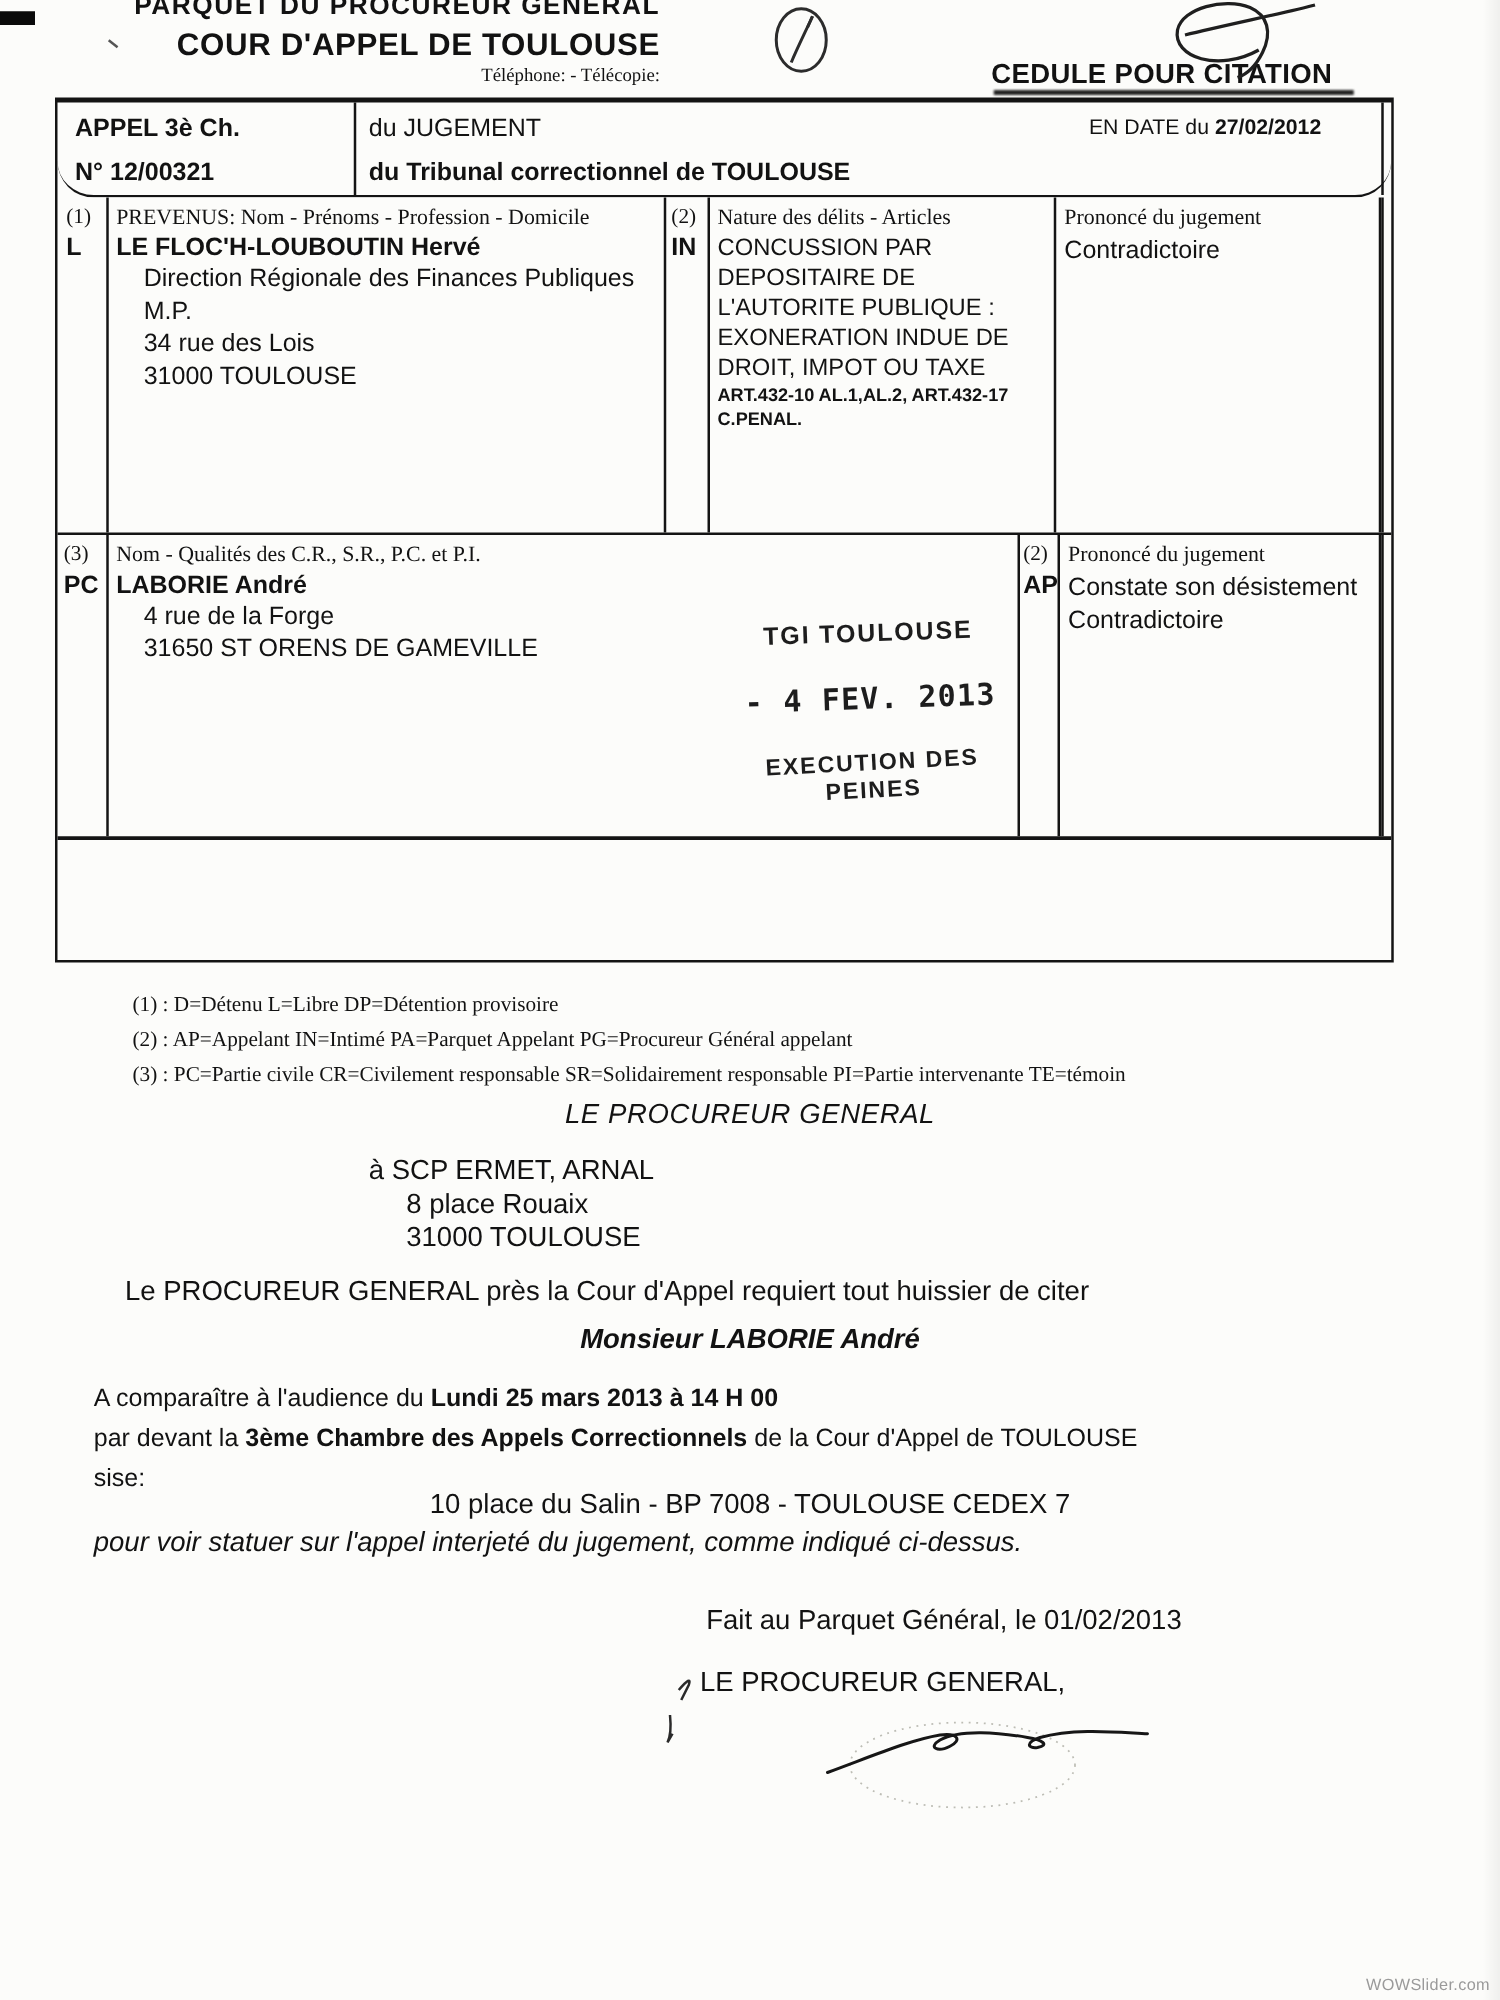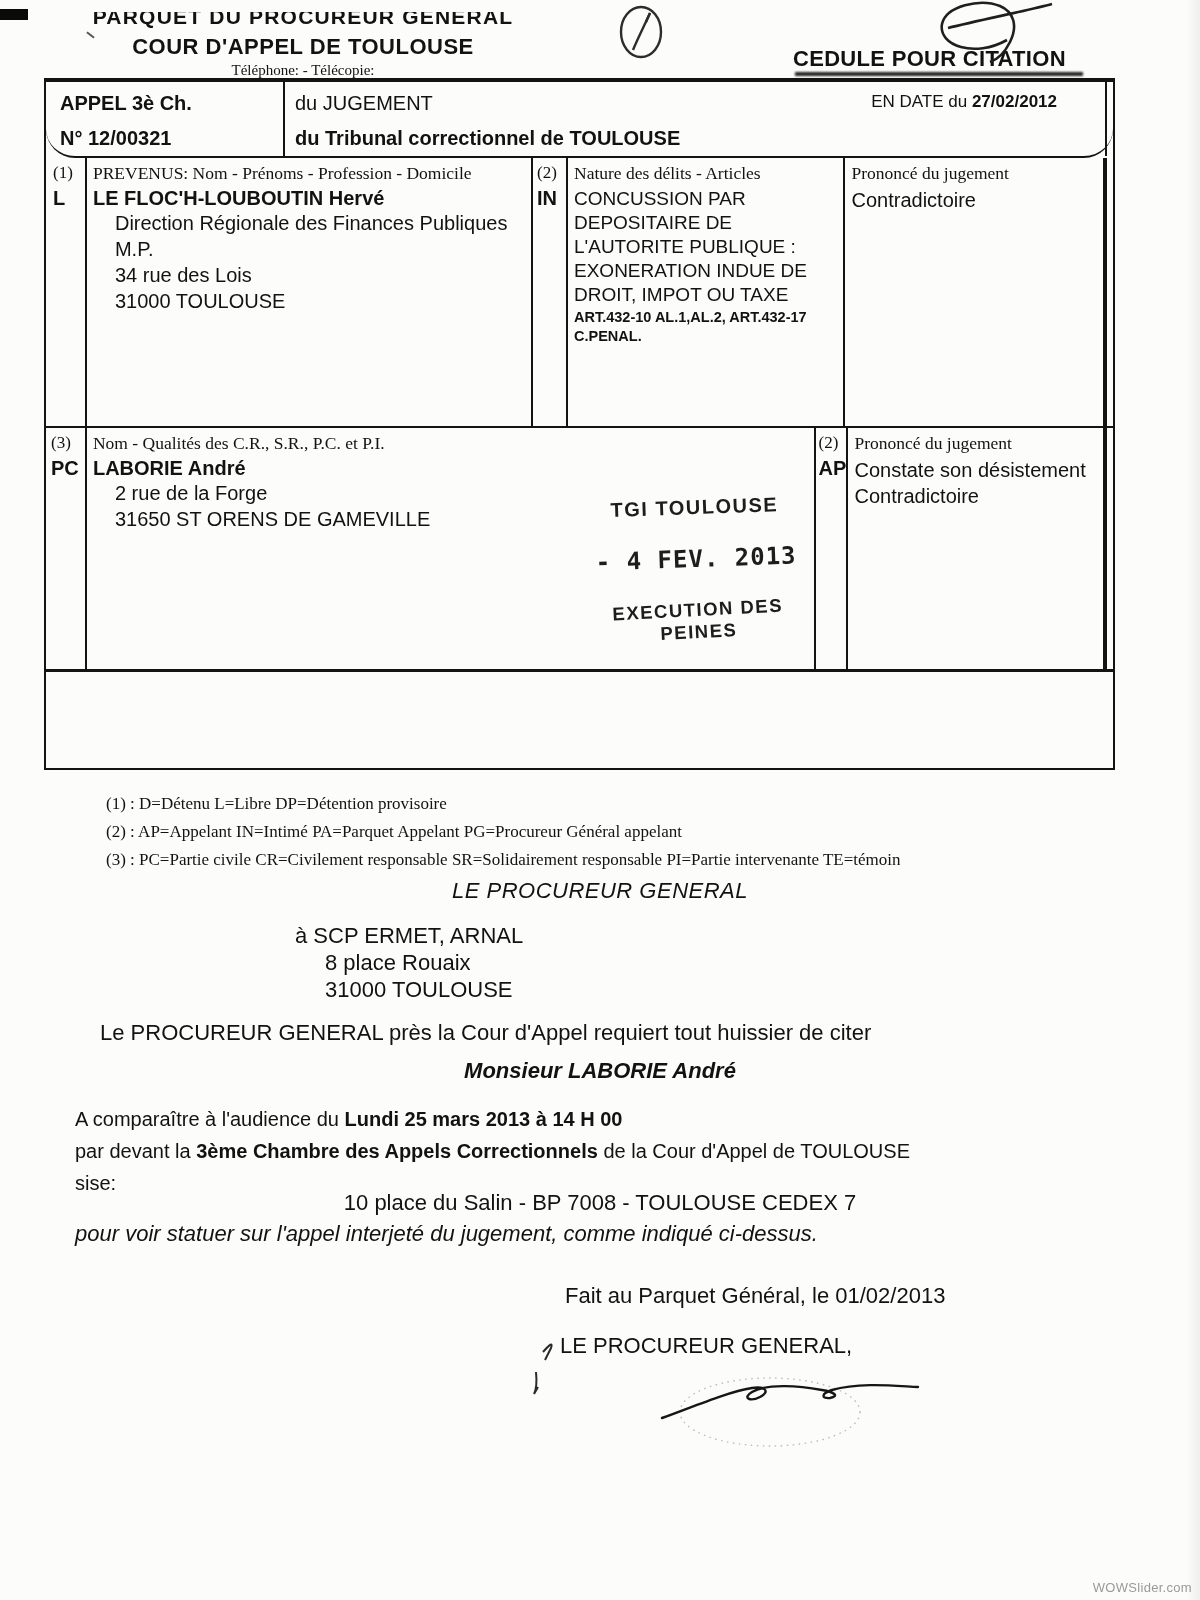--- a/index.html
+++ b/index.html
@@ -7,24 +7,24 @@
     position:relative;width:1200px;height:1600px;margin:0 auto;
     background:#fcfcfa;color:#121212;
     font-family:"Liberation Sans",sans-serif;overflow:hidden;
   }
   .page::after{content:"";position:absolute;right:0;top:0;width:14px;height:100%;
     background:linear-gradient(to right,rgba(0,0,0,0),rgba(0,0,0,0.05));pointer-events:none;}
   .abs{position:absolute;}
   .b{font-weight:bold;}
   
   .ink-blob{left:0;top:9px;width:28px;height:11px;background:#0a0a0a;}
-  .org-wrap{left:78px;top:12px;width:450px;text-align:center;}
+  .org-wrap{left:78px;top:0;width:450px;text-align:right;}
   .org-clip{height:21px;overflow:hidden;}
   .org-clip span{display:block;margin-top:-7px;font-size:21px;font-weight:bold;letter-spacing:1.2px;}
-  .court-name{font-size:22px;font-weight:bold;letter-spacing:.5px;margin-top:1px;}
+  .court-name{font-size:25px;font-weight:bold;letter-spacing:.5px;margin-top:1px;}
   .phone-line{font-size:15px;margin-top:2px;font-family:"Liberation Serif",serif;}
   .pen-tick{left:86px;top:34px;width:9px;height:2px;background:#555;transform:rotate(38deg);}
   .doc-title{left:793px;top:46px;width:300px;font-size:22px;font-weight:bold;letter-spacing:.3px;}
   .title-smudge{left:795px;top:72px;width:288px;height:4px;background:#0c0c0c;filter:blur(1px);opacity:.9;}
   
   .doc-table{left:44px;top:78px;width:1071px;height:692px;border:2px solid #141414;border-top-width:4px;box-sizing:border-box;}
   .trow{position:absolute;left:0;width:100%;display:flex;box-sizing:border-box;}
   .trow>div{box-sizing:border-box;}
   .r1{top:0;height:76px;border-bottom:2px solid #141414;border-radius:29px;}
   .r2{top:76px;height:270px;border-bottom:2px solid #141414;}
@@ -139,21 +139,21 @@
     </div>
 
     <div class="trow r3">
       <div class="cell refcol" style="width:41px;padding-left:5px">
         <div class="refnum">(3)</div>
         <div class="status">PC</div>
       </div>
       <div class="cell" style="width:730px;position:relative">
         <div class="colhead">Nom - Qualités des C.R., S.R., P.C. et P.I.</div>
         <div class="pname">LABORIE André</div>
-        <div class="addr">2 rue de la Forge</div>
+        <div class="addr">4 rue de la Forge</div>
         <div class="addr">31650 ST ORENS DE GAMEVILLE</div>
         <div class="stamp">
           <div class="s1">TGI TOULOUSE</div>
           <div class="s2">- 4 FEV. 2013</div>
           <div class="s3">EXECUTION DES PEINES</div>
         </div>
       </div>
       <div class="cell refcol" style="width:33px;padding-left:3px">
         <div class="refnum">(2)</div>
         <div class="status">AP</div>

